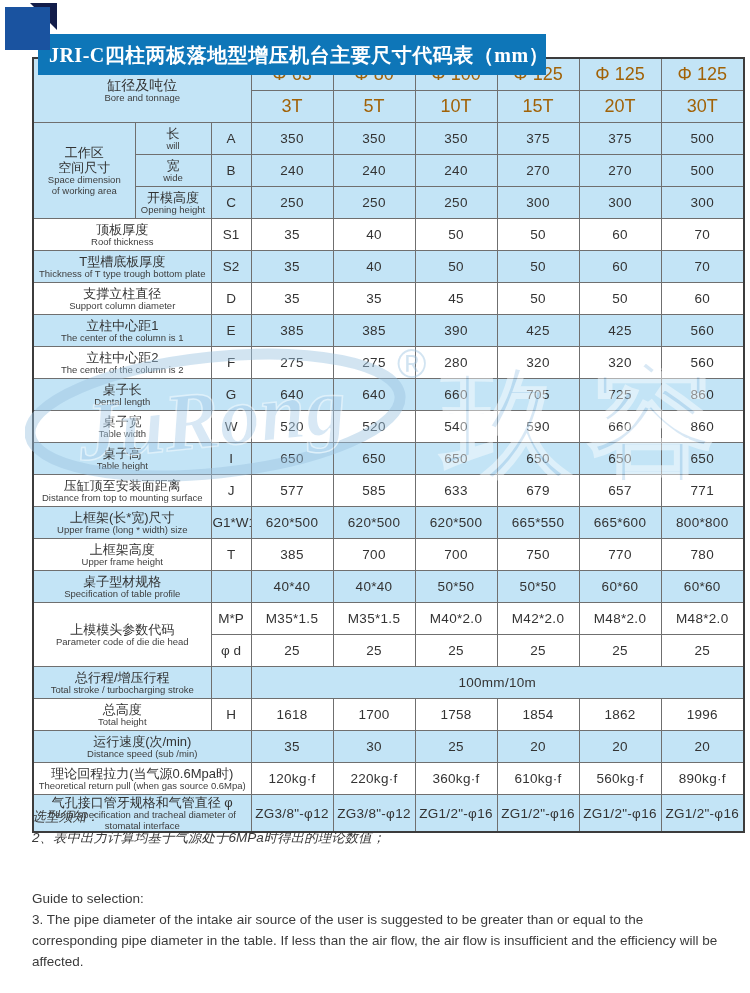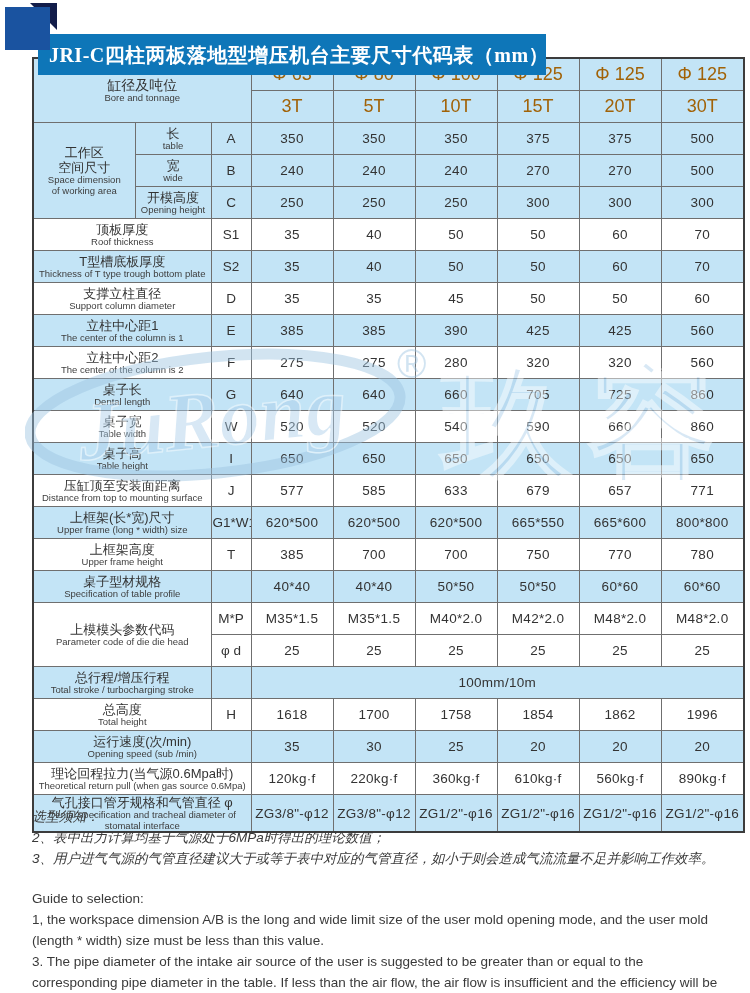--- a/index.html
+++ b/index.html
@@ -84,21 +84,21 @@
       </tr>
       <tr class="blue">
         <td class="lbl" rowspan="3">
           <div class="zh">工作区
 空间尺寸</div>
           <div class="en">Space dimension
 of working area</div>
         </td>
         <td class="sub">
           <div class="zh">长</div>
-          <div class="en">table</div>
+          <div class="en">will</div>
         </td>
         <td class="code">A</td>
         <td class="val">350</td>
         <td class="val">350</td>
         <td class="val">350</td>
         <td class="val">375</td>
         <td class="val">375</td>
         <td class="val">500</td>
       </tr>
       <tr class="blue">
@@ -322,21 +322,21 @@
         <td class="val">1618</td>
         <td class="val">1700</td>
         <td class="val">1758</td>
         <td class="val">1854</td>
         <td class="val">1862</td>
         <td class="val">1996</td>
       </tr>
       <tr class="blue">
         <td class="lbl" colspan="3">
           <div class="zh">运行速度(次/min)</div>
-          <div class="en">Opening speed (sub /min)</div>
+          <div class="en">Distance speed (sub /min)</div>
         </td>
         <td class="val">35</td>
         <td class="val">30</td>
         <td class="val">25</td>
         <td class="val">20</td>
         <td class="val">20</td>
         <td class="val">20</td>
       </tr>
       <tr class="white">
         <td class="lbl" colspan="3">
@@ -372,19 +372,17 @@
       <text x="52" y="116" font-family="Liberation Serif, serif" font-style="italic" font-weight="bold" font-size="82" fill="#a9cde9" stroke="#ffffff" stroke-width="1.5">JuRong</text>
     </g>
     <text x="372" y="48" font-family="Liberation Sans, sans-serif" font-size="40" fill="#9cc4e2">®</text>
     <text x="418" y="138" font-family="Liberation Sans, sans-serif" font-weight="bold" font-size="128" fill="#abceea" stroke="#ffffff" stroke-width="2" letter-spacing="18">玖容</text>
   </svg>
 </div>
 
 <div class="notes-zh">
   <div>选型须知：</div>
   <div>2、表中出力计算均基于气源处于6MPa时得出的理论数值；</div>
-  <div>3、用户进气气源的气管直径建议大于或等于表中对应的气管直径，如小于则会造成气流流量不足并影响工作效率。</div>
 </div>
 <div class="notes-en">
   <div>Guide to selection:</div>
-  <div>1, the workspace dimension A/B is the long and wide limit size of the user mold opening mode, and the user mold (length * width) size must be less than this value.</div>
   <div>3. The pipe diameter of the intake air source of the user is suggested to be greater than or equal to the corresponding pipe diameter in the table. If less than the air flow, the air flow is insufficient and the efficiency will be affected.</div>
 </div>
 
 </body></html>

